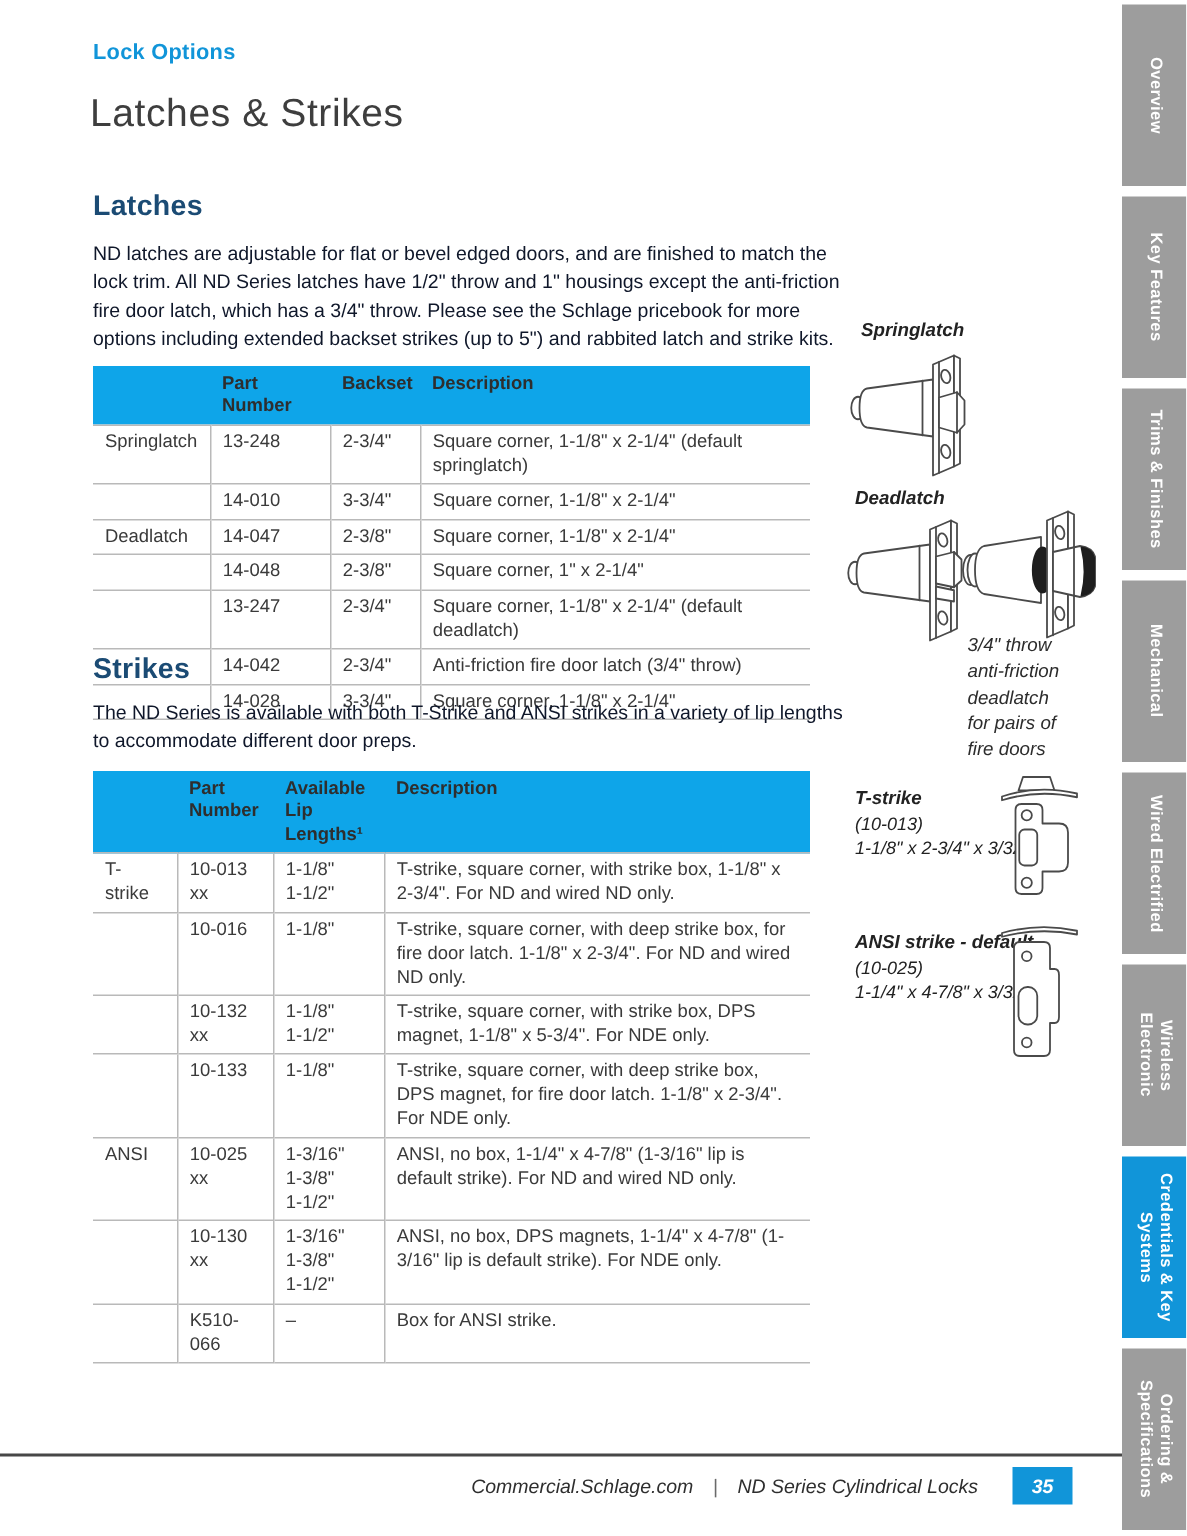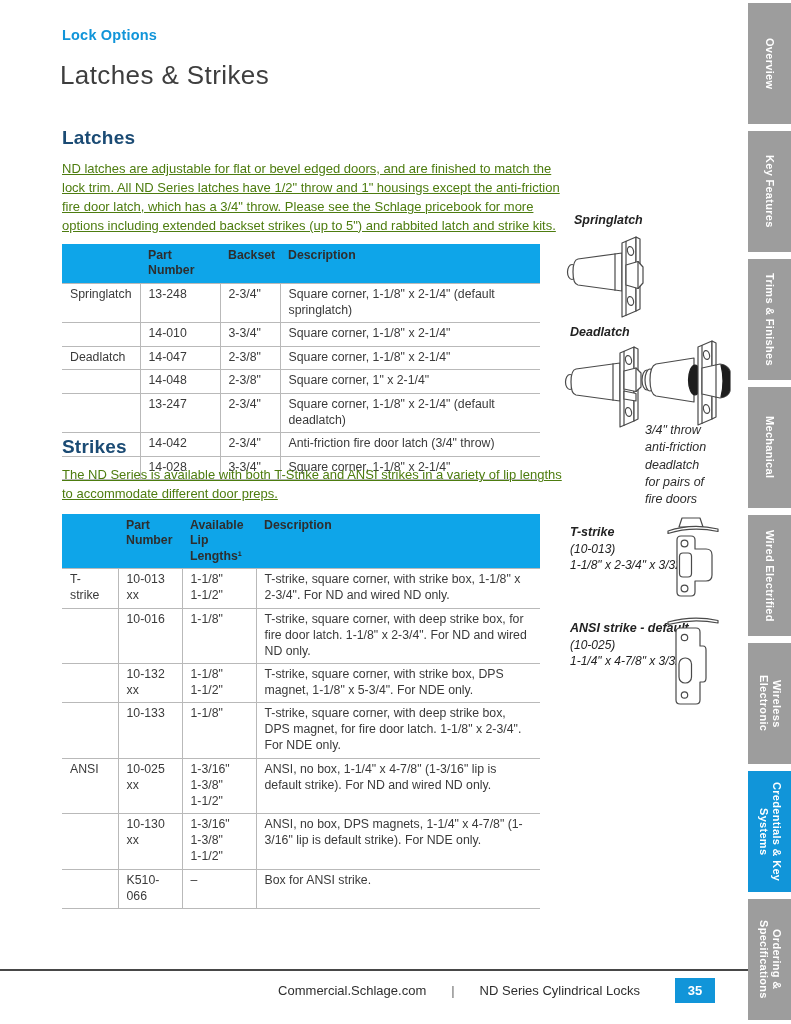--- a/index.html
+++ b/index.html
@@ -3,41 +3,41 @@
 <meta charset="utf-8">
 <style>
   * { margin:0; padding:0; box-sizing:border-box; }
   html,body { background:#ffffff; }
   body { font-family:"Liberation Sans", sans-serif; color:#3d3d3d; }
   .page { position:relative; width:791px; height:1024px; background:#fff; overflow:hidden; }
 
   .eyebrow { position:absolute; left:62px; top:27px; font-size:14.5px; font-weight:bold; color:#1195d9; letter-spacing:.2px; }
   .title { position:absolute; left:60px; top:60px; font-size:26px; font-weight:400; color:#3e3e3e; letter-spacing:.4px; }
   .section-h { position:absolute; font-size:19px; font-weight:bold; color:#1b4b74; letter-spacing:.2px; }
-  .para { position:absolute; left:62px; width:508px; font-size:13px; line-height:1.45; color:#4d7c0f;text-decoration:underline; }
+  .para { position:absolute; left:62px; width:508px; font-size:13px; line-height:1.45; color:#0f172a; }
 
   table { border-collapse:collapse; table-layout:fixed; width:478px; font-size:12.3px; color:#3a3a3a; }
   .tbl { position:absolute; left:62px; }
   th { background:#0ea5e9; font-weight:bold; color:#2e2e2e; text-align:left; padding:4px 8px; vertical-align:top; white-space:pre-line; line-height:1.25; }
   td { border-top:1px solid #b9b9b9; padding:3px 8px 3.5px; vertical-align:top; white-space:pre-line; line-height:1.3; }
   tbody tr:last-child td { border-bottom:1px solid #b9b9b9; }
   td + td { border-left:1px solid #b9b9b9; }
 
   .footnote { position:absolute; left:64px; top:789px; font-size:10.6px; color:#333; }
   .footnote .fn-marker { display:inline-block; width:16px; }
 
   .fig-label { position:absolute; font-weight:bold; font-style:italic; font-size:12.5px; color:#222; }
   .fig-sub { position:absolute; font-style:italic; font-size:12px; color:#222; line-height:1.35; }
   .fig-sub .b { font-weight:bold; font-size:12.5px; }
   .fig-caption { position:absolute; left:645px; top:422px; font-style:italic; font-size:12.5px; color:#2c2c2c; line-height:1.38; white-space:pre-line; }
   .fig { position:absolute; }
   .fig svg { display:block; }
 
   .footer-rule { position:absolute; left:0; top:969px; width:748px; height:1.5px; background:#474747; }
-  .footer { position:absolute; left:0; top:978px; width:715px; display:flex; justify-content:flex-end; align-items:center; gap:25px; font-size:13px; color:#2e2e2e; }
+  .footer { position:absolute; left:0; top:978px; width:715px; display:flex; justify-content:flex-end; align-items:center; gap:13px; font-size:13px; color:#2e2e2e;font-style:italic; }
   .footer .divider { color:#6a6a6a; }
   .page-badge { width:40px; height:25px; background:#1195d9; color:#fff; font-weight:bold; font-size:13px; display:flex; align-items:center; justify-content:center; margin-left:10px; }
 
   .sidebar { position:absolute; right:0; top:0; width:43px; height:1024px; }
   .tab { position:absolute; right:0; width:43px; height:121px; background:#9d9d9d; color:#fff;
          writing-mode:vertical-rl; text-orientation:mixed;
          display:flex; align-items:center; justify-content:center; text-align:center;
          font-size:11px; font-weight:bold; letter-spacing:.3px; line-height:1.25; white-space:pre-line; cursor:pointer; }
   .tab.active { background:#1195d9; }
 

